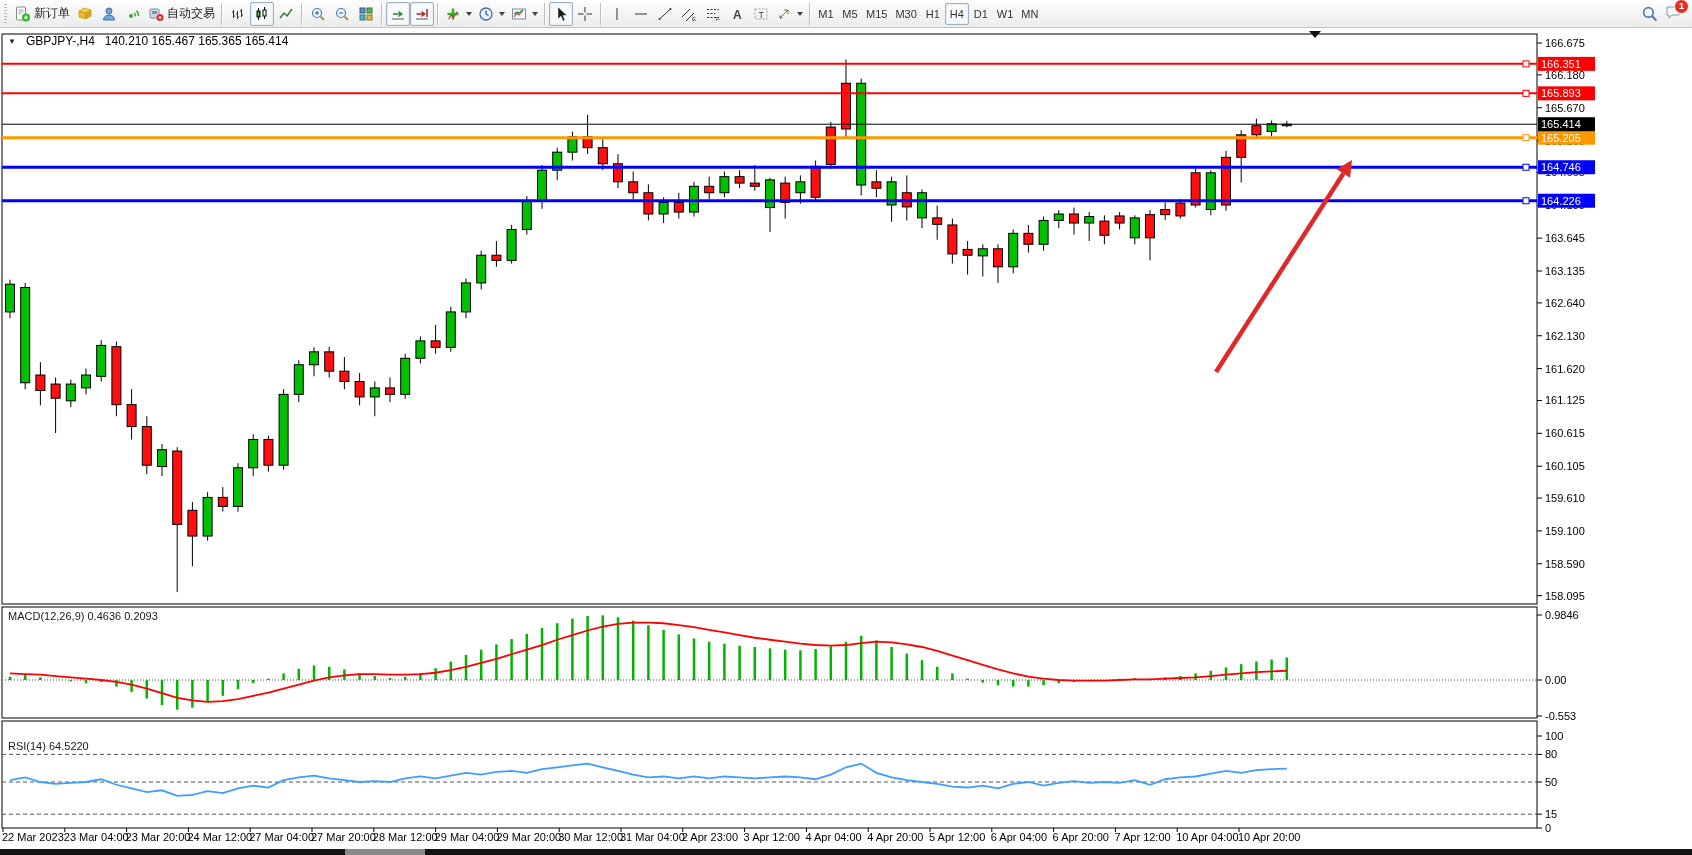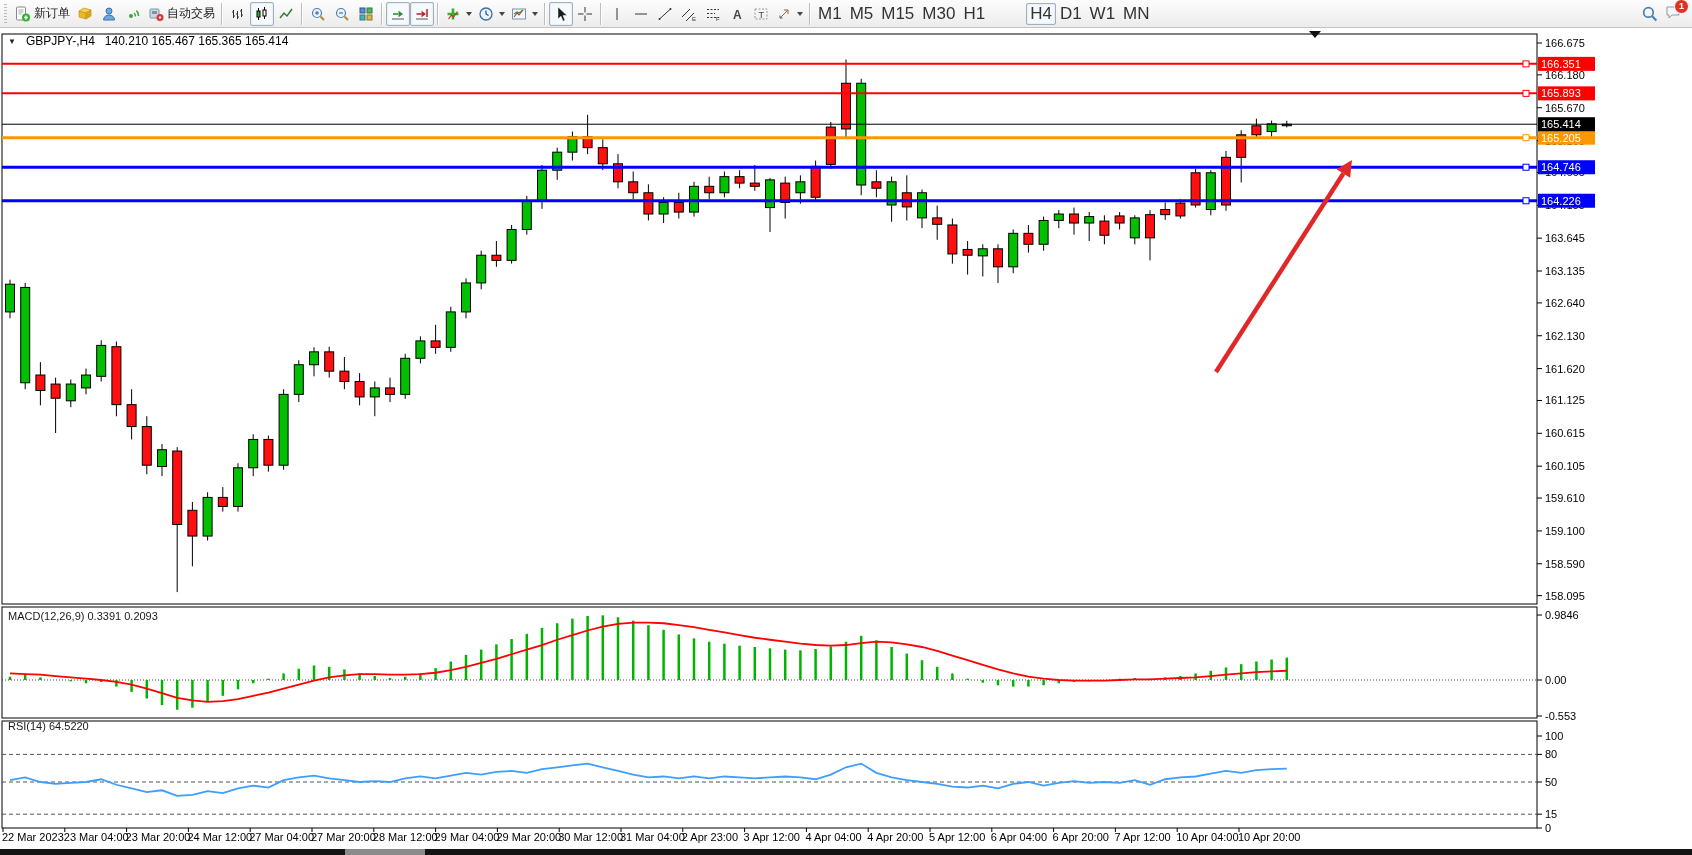--- a/index.html
+++ b/index.html
@@ -14,22 +14,22 @@
     background-size:3px 3px;background-repeat:repeat-y;}
   .tbtn{display:flex;align-items:center;gap:3px;height:24px;min-width:24px;padding:0 2px;
     border:1px solid transparent;background:transparent;border-radius:2px;cursor:default;
     font-size:12px;color:#222;box-sizing:border-box;justify-content:center;}
   .tbtn.active{border:1px solid #9fb0c1;background:#f7fafc;box-shadow:inset 0 0 2px #c8d4de;}
   .tbtn svg{display:block;}
   .sep{width:1px;height:22px;background:#bdbdbd;border-right:1px solid #fff;margin:0 3px;}
   .caret{width:0;height:0;border-left:3px solid transparent;border-right:3px solid transparent;
     border-top:4px solid #444;margin-left:2px;}
   .tfbtn{height:22px;min-width:24px;padding:0 3px;display:flex;align-items:center;justify-content:center;
-    font-size:17px;color:#333;border:1px solid transparent;border-radius:2px;box-sizing:border-box;}
-  .tfbtn.active{border:1px solid #9fb0c1;background:#f7fafc;box-shadow:inset 0 0 2px #c8d4de;margin-left:37px;}
+    font-size:11px;color:#333;border:1px solid transparent;border-radius:2px;box-sizing:border-box;}
+  .tfbtn.active{border:1px solid #9fb0c1;background:#f7fafc;box-shadow:inset 0 0 2px #c8d4de;}
   .toolbar-right{margin-left:auto;display:flex;align-items:center;gap:6px;padding-right:8px;}
   .chatwrap{position:relative;}
   .badge{position:absolute;top:-5px;right:-7px;background:#e03224;color:#fff;font-size:9px;
     width:13px;height:13px;border-radius:50%;display:flex;align-items:center;justify-content:center;
     border:1px solid #fff;font-weight:bold;}
   
   .chartarea{position:absolute;top:28px;left:0;width:1692px;height:821px;background:#fff;}
   #plot{position:absolute;top:0;left:0;}
   .overlay{position:absolute;font-size:12px;color:#000;display:flex;gap:10px;align-items:center;
     pointer-events:none;white-space:nowrap;}
@@ -665,24 +665,24 @@
       </svg>
 
     <div class="overlay" style="left:8px;top:6px;">
       <span class="tri">▼</span>
       <span>GBPJPY-,H4</span>
       <span>140.210 165.467 165.365 165.414</span>
     </div>
 
     <div class="ind-label" style="left:8px;top:582px;">
       <span>MACD(12,26,9)</span>
-      <span>0.3391</span>
+      <span>0.4636</span>
       <span>0.2093</span>
     </div>
-    <div class="ind-label" style="left:8px;top:692px;">
+    <div class="ind-label" style="left:8px;top:712px;">
       <span>RSI(14)</span>
       <span>64.5220</span>
     </div>
   </div>
 
   <div class="bottom-strip">
     <div class="lightseg"></div>
   </div>
 </div>
 

